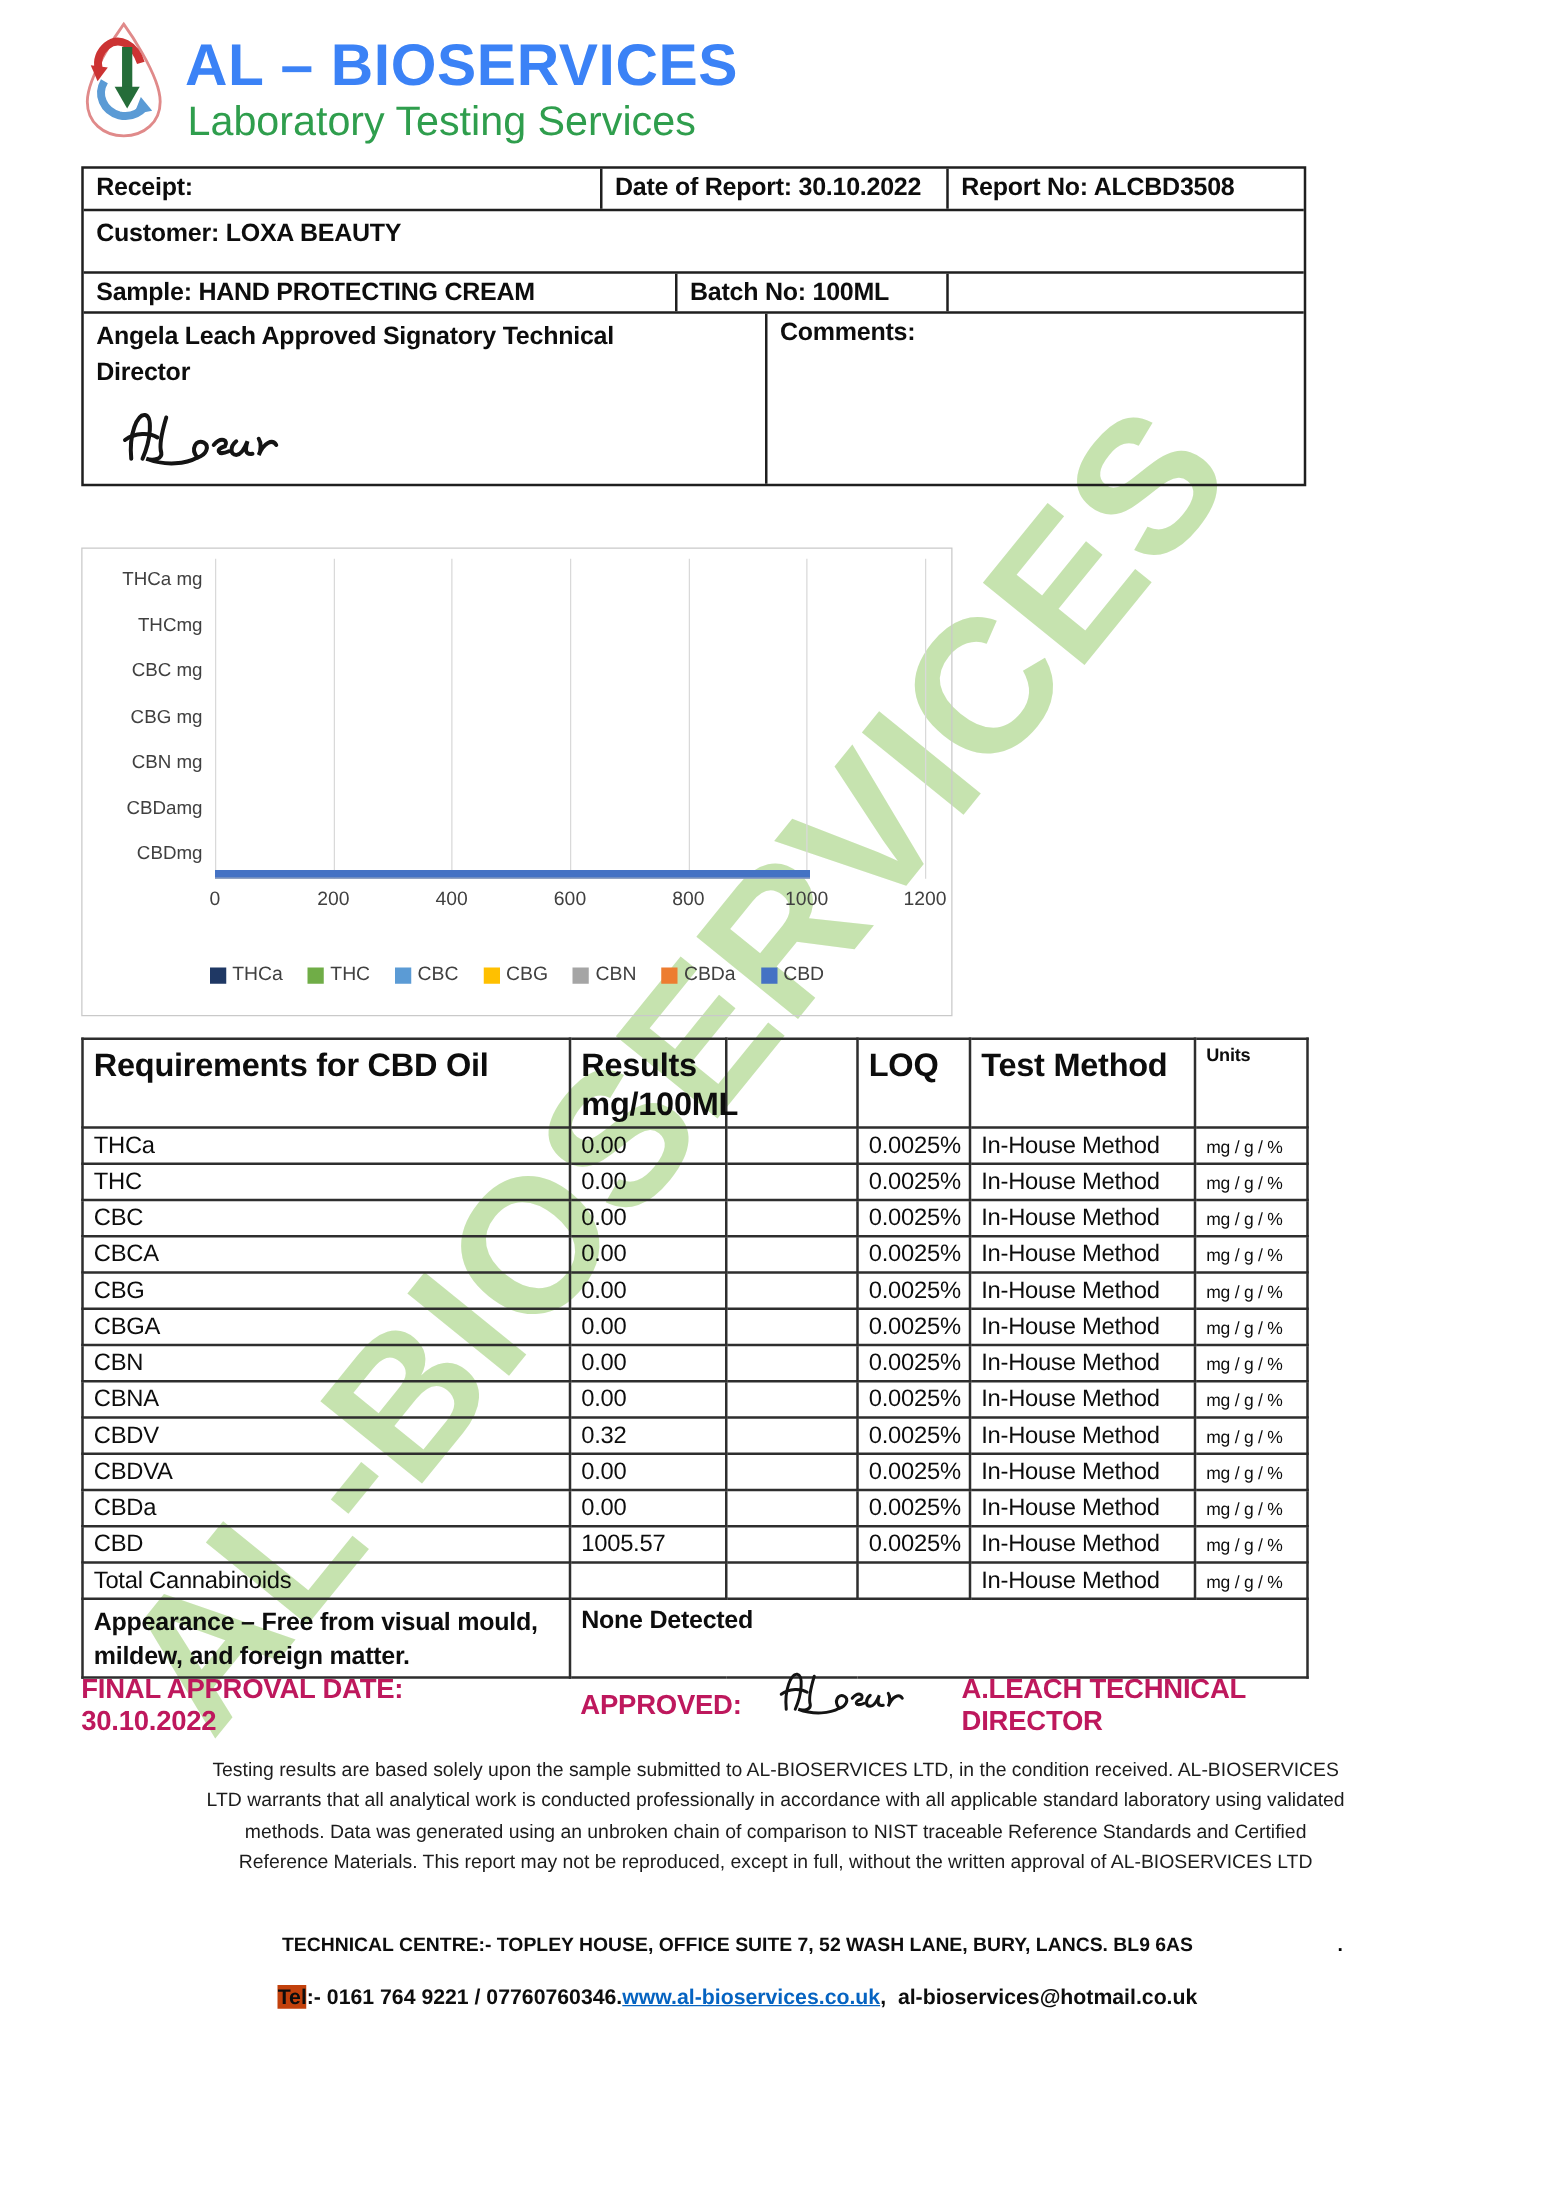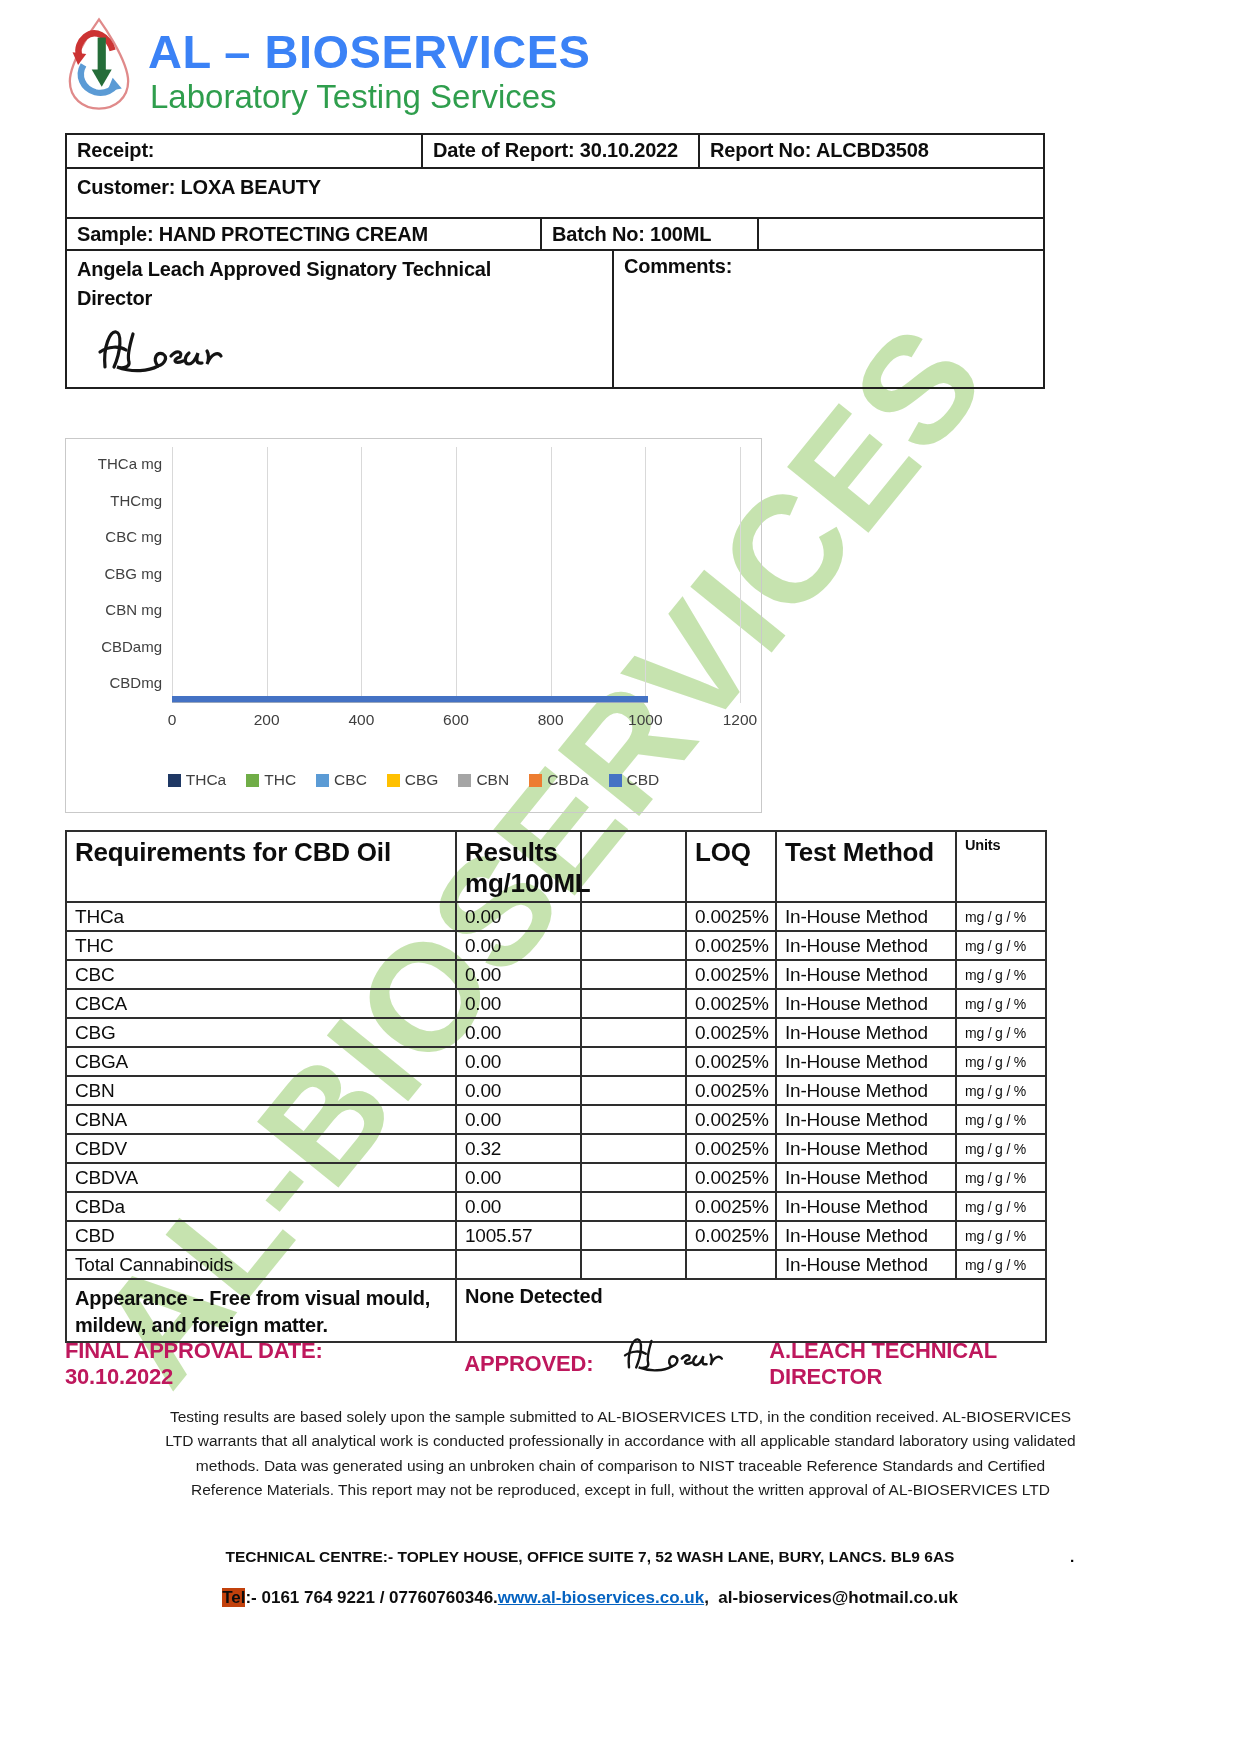--- a/index.html
+++ b/index.html
@@ -94,21 +94,21 @@
       <polygon points="37,61 59,61 48,80" fill="#256d39"></polygon>
       <path d="M28 56 C 21 68 27 82 41 86 C 50 88 58 85 64 78" fill="none" stroke="#5b9bd5" stroke-width="7"></path>
       <polygon points="60,70 70,82 54,85" fill="#5b9bd5"></polygon>
     </svg>
   </div>
   <div class="brand-title">AL – BIOSERVICES</div>
   <div class="brand-sub">Laboratory Testing Services</div>
 
   <div class="info-table">
     <div class="irow r1">
-      <div class="icell" style="width:356px">Receipt:</div>
+      <div class="icell" style="width:415px">Receipt:</div>
       <div class="icell" style="width:277px">Date of Report: 30.10.2022</div>
       <div class="icell last">Report No: ALCBD3508</div>
     </div>
     <div class="irow r2">
       <div class="icell last" style="width:100%">
         <div>Customer: LOXA BEAUTY</div>
       </div>
     </div>
     <div class="irow r3">
       <div class="icell" style="width:475px">Sample:  HAND PROTECTING CREAM</div>

